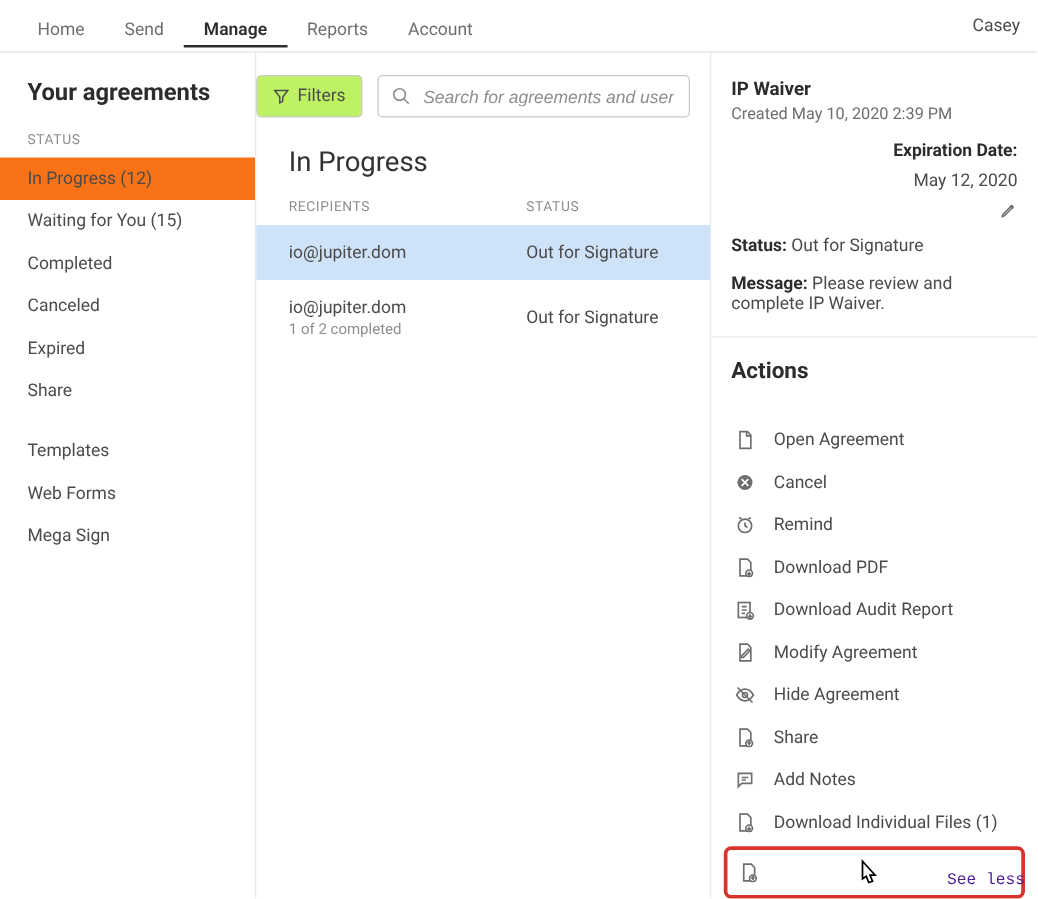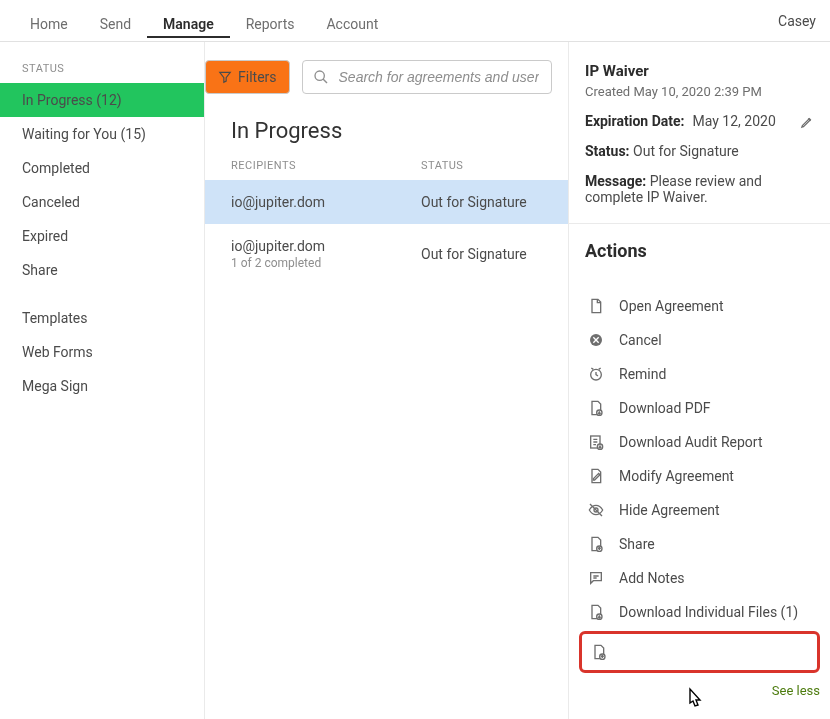--- a/index.html
+++ b/index.html
@@ -66,21 +66,21 @@
   }
   .sidebar-list { padding-bottom: 14px; }
   .sidebar-item {
     display: block;
     padding: 8px 10px 8px 22px;
     color: #4b4b4b;
     cursor: pointer;
     line-height: 18px;
   }
   .sidebar-item.selected {
-    background: #22c55e;
+    background: #f97316;
   }
 
   
   .center {
     flex: 1;
     min-width: 0;
     padding: 14px 0 0 0;
   }
   .center-toolbar {
     display: flex;
@@ -91,21 +91,21 @@
   .filters-btn {
     display: inline-flex;
     align-items: center;
     gap: 6px;
     height: 34px;
     padding: 0 12px;
     border: 1px solid #cacaca;
     border-radius: 4px;
     color: #4b4b4b;
     cursor: pointer;
-    background: #f97316;
+    background: #bef264;
   }
   .searchwrap {
     flex: 1;
     display: flex;
     align-items: center;
     gap: 8px;
     height: 34px;
     border: 1px solid #cacaca;
     border-radius: 4px;
     padding: 0 10px;
@@ -159,21 +159,21 @@
     width: 262px;
     border-left: 1px solid #eaeaea;
     padding: 20px 16px 0 16px;
     position: relative;
     overflow: hidden;
   }
   .rp-title { font-weight: 700; font-size: 15px; color:#2c2c2c; }
   .rp-created { font-size: 13px; color: #6e6e6e; margin-top: 4px; }
   .rp-line { margin-top: 14px; font-size: 14px; color:#4b4b4b; }
   .rp-line .lbl { font-weight: 700; color:#2c2c2c; }
-  .rp-exp-row { display:flex; align-items:flex-end; gap:8px; }
+  .rp-exp-row { display:flex; align-items:flex-end; gap:8px;flex-direction:column; }
 
   .rp-divider {
     height:1px; background:#eaeaea; margin: 18px -16px 16px -16px;
   }
   .rp-actions-title { font-weight:700; font-size:18px; margin-bottom:28px; }
 
   .action-item {
     display:flex; align-items:center; gap:14px;
     padding: 9px 2px;
     cursor:pointer;
@@ -191,44 +191,46 @@
   .cursor-pointer {
     position:absolute;
     left: 114px;
     bottom: 6px;
     pointer-events:none;
   }
 
   .see-less {
     position:absolute;
     right:10px;
-    bottom:21px;
-    color:#4d7c0f;
+    bottom:8px;
+    color:#4c1d95;
     font-size:13px;
     cursor:pointer;
+    font-family:Liberation Mono, monospace;
   }
 
   svg { display:block; }
 </style>
 </head>
 <body>
 
 <div class="topnav">
   <div class="nav-item">Home</div>
   <div class="nav-item">Send</div>
   <div class="nav-item active">Manage</div>
   <div class="nav-item">Reports</div>
   <div class="nav-item">Account</div>
   <div class="spacer"></div>
   <div class="user">Casey</div>
 </div>
 
 <div class="columns">
 
   <div class="sidebar">
+    <div class="page-title">Your agreements</div>
     <div class="section-heading">STATUS</div>
     <div class="sidebar-list">
       <div class="sidebar-item selected">In Progress (12)</div>
       <div class="sidebar-item">Waiting for You (15)</div>
       <div class="sidebar-item">Completed</div>
       <div class="sidebar-item">Canceled</div>
       <div class="sidebar-item">Expired</div>
       <div class="sidebar-item">Share</div>
     </div>
     <div class="sidebar-list">

